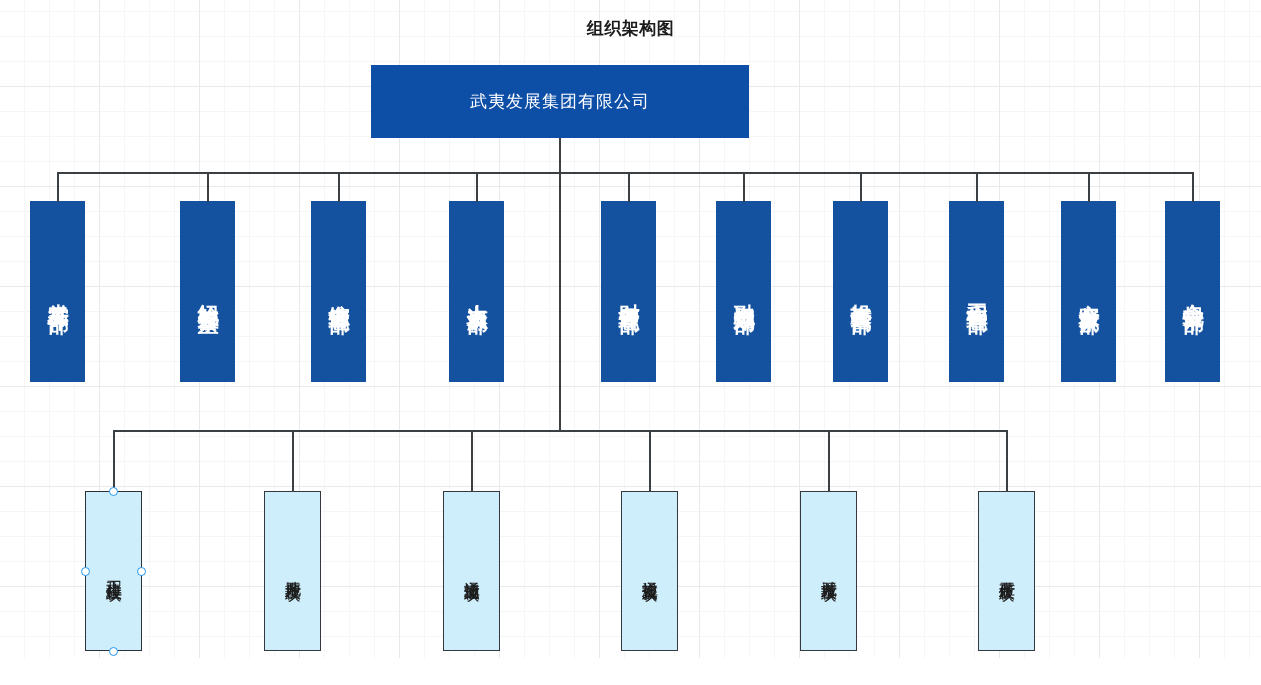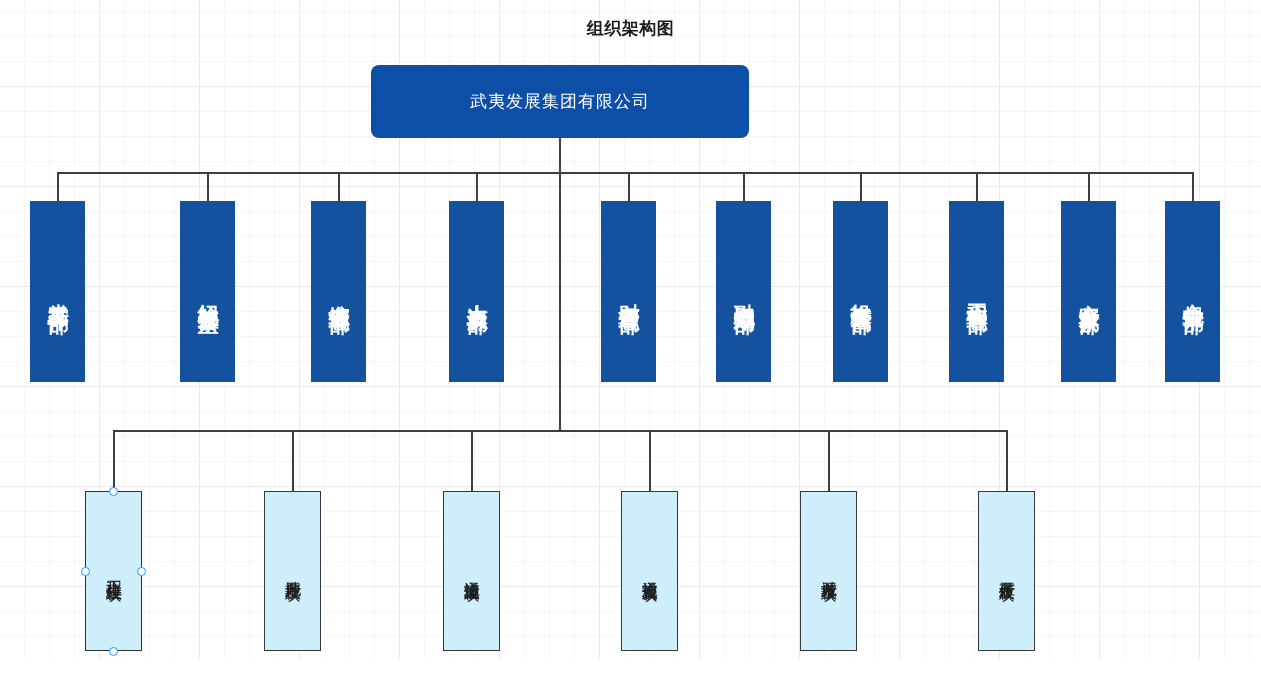--- a/index.html
+++ b/index.html
@@ -55,21 +55,20 @@
     width: 378px;
     height: 73px;
     background: #0d4ea6;
     color: #ffffff;
     display: flex;
     align-items: center;
     justify-content: center;
     font-size: 17px;
     letter-spacing: 1px;
     box-sizing: border-box;
-    border-radius: 8px;
   }
 
   
   .node-dept {
     position: absolute;
     top: 201px;
     width: 55px;
     height: 181px;
     background: #14529f;
     color: #ffffff;

